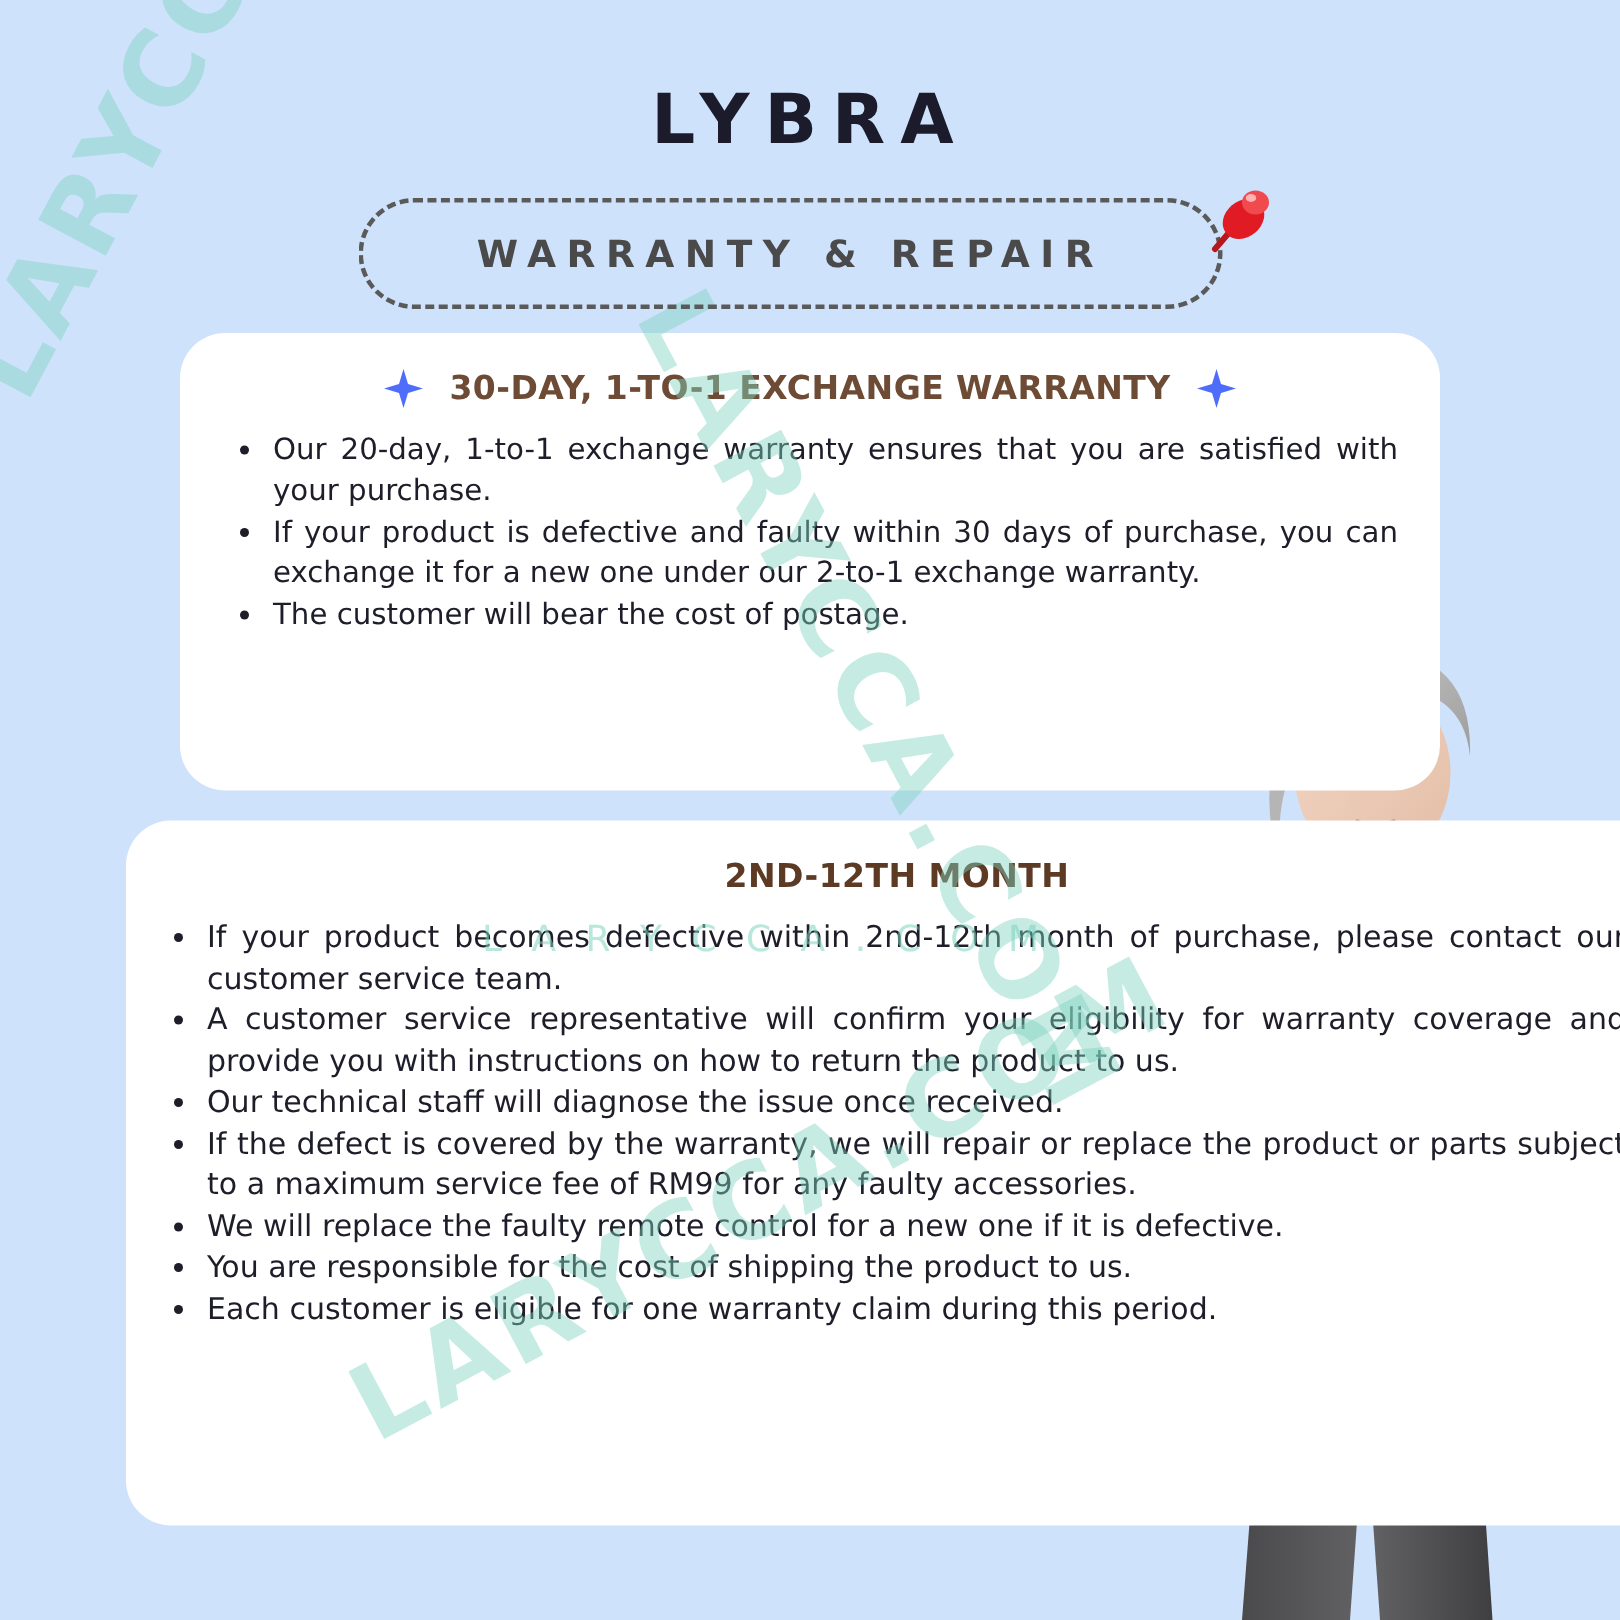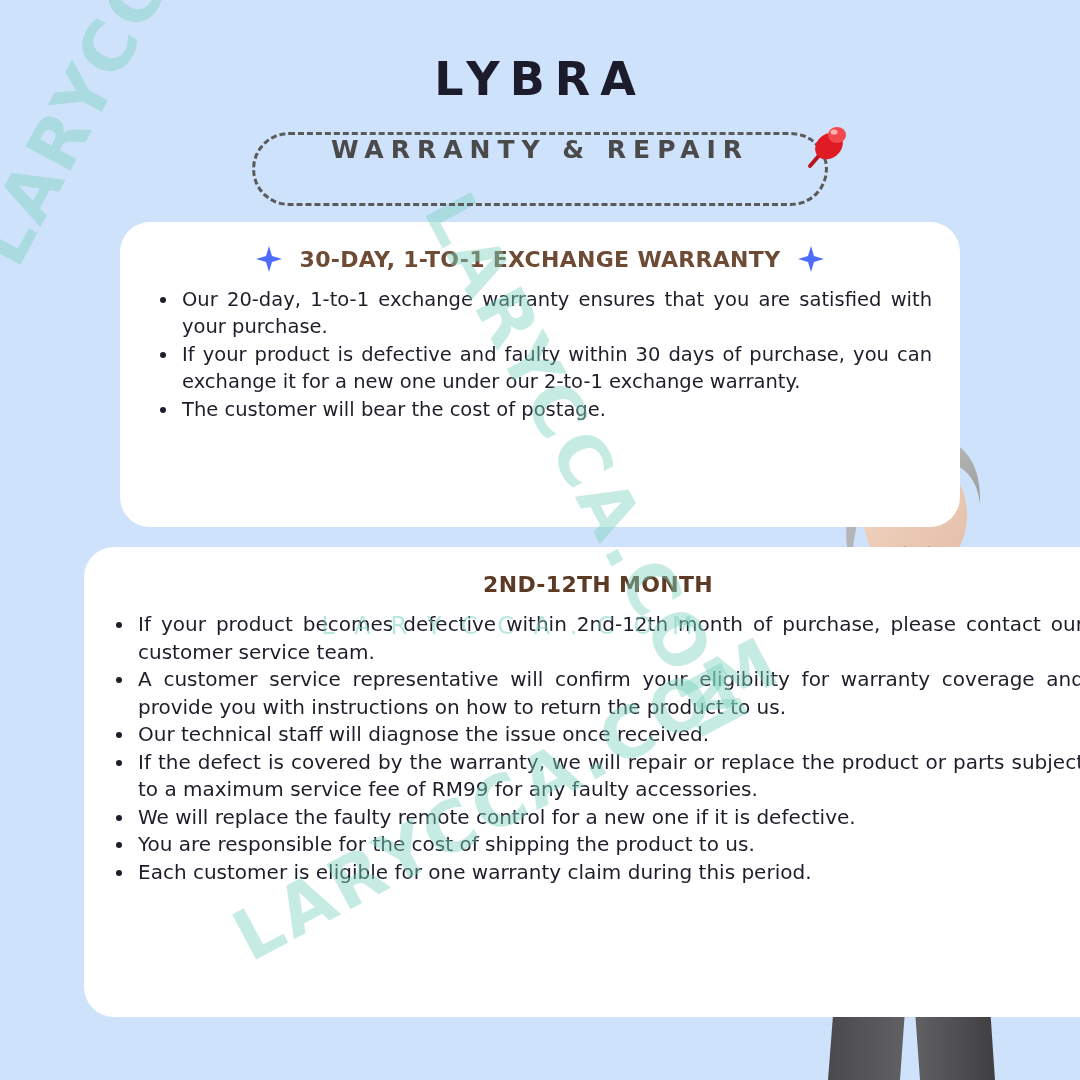--- a/index.html
+++ b/index.html
@@ -83,28 +83,28 @@
     font-size: 46px;
     font-weight: 700;
     letter-spacing: 10px;
     color: #1b1b2c;
     z-index: 10;
   }
 
   .banner {
     position: absolute;
     top: 132px;
-    left: 252px;
+    left: 239px;
     width: 576px;
     height: 74px;
     border: 3px dashed #5a5a5a;
     border-radius: 37px;
     box-sizing: border-box;
     display: flex;
-    align-items: flex-start;
+    align-items: center;
     justify-content: center;
     z-index: 10;
   }
   .banner-text {
     font-family: "DejaVu Sans", sans-serif;
     font-size: 25px;
     font-weight: 700;
     letter-spacing: 7px;
     color: #4a4a4a;
   }

